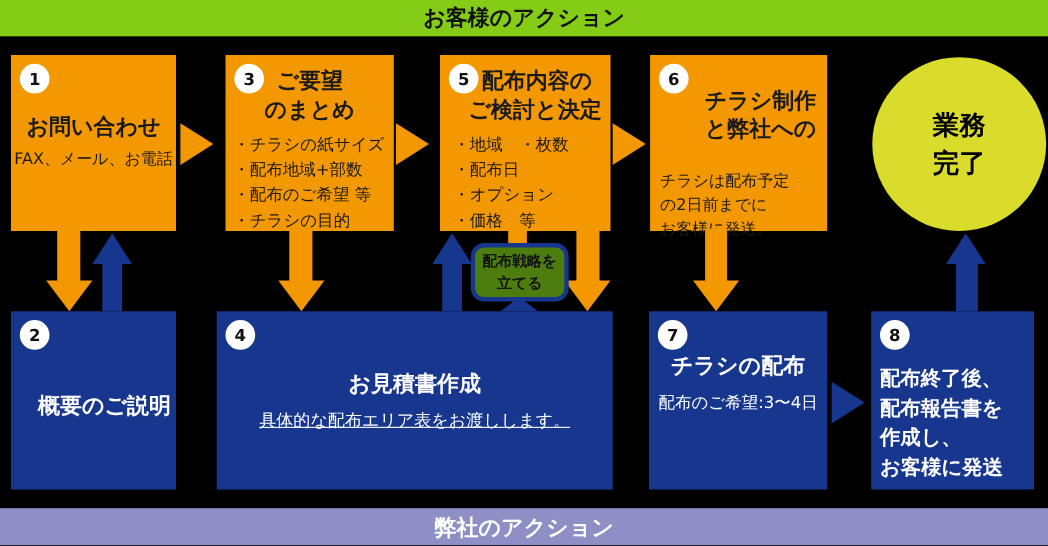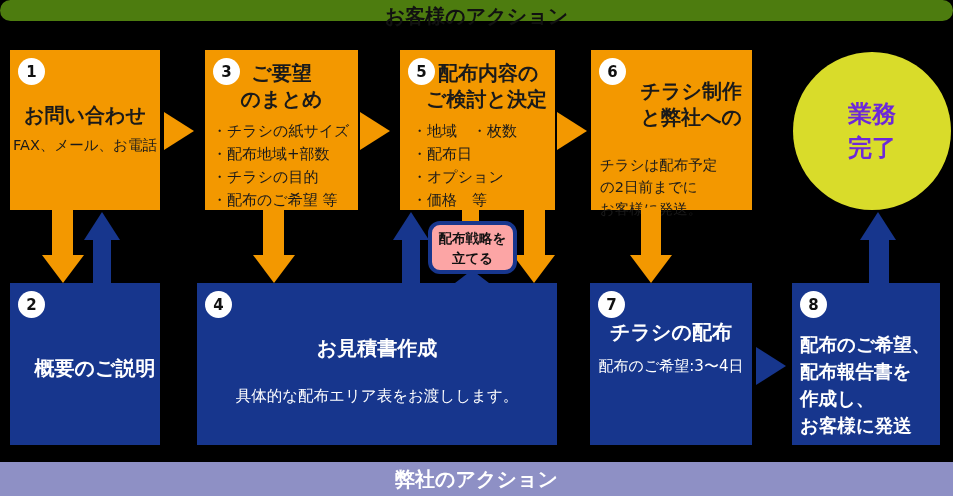--- a/index.html
+++ b/index.html
@@ -1,21 +1,21 @@
 <!DOCTYPE html>
 <html><head>
 <meta charset="utf-8">
 <style>
   html,body{margin:0;padding:0;background:#000;}
   #stage{
     position:relative;width:953px;height:496px;background:#000;overflow:hidden;
     font-family:"DejaVu Sans","Liberation Sans",sans-serif;
   }
   .banner{position:absolute;left:0;width:953px;text-align:center;font-weight:bold;font-size:20px;}
-  #banner-top{top:0;height:21px;line-height:33px;background:#4d7c0f;color:#111;border-radius:13px;}
+  #banner-top{top:0;height:33px;line-height:33px;background:#84cc16;color:#111;}
   #banner-bottom{top:462px;height:34px;line-height:34px;background:#8E90C5;color:#fff;}
   .box{position:absolute;box-sizing:border-box;}
   .box-orange{background:#F39800;color:#1a1a1a;}
   .box-blue{background:#17368D;color:#fff;}
   .numcircle{
     position:absolute;left:8px;top:8px;width:27px;height:27px;border-radius:50%;
     background:#fff;color:#111;font-weight:bold;font-size:15px;
     display:flex;align-items:center;justify-content:center;
   }
   .title{font-weight:bold;font-size:20px;line-height:26px;text-align:center;}
@@ -25,26 +25,26 @@
   .stem{position:absolute;}
   .orange-fill{background:#F39800;}
   .blue-fill{background:#17368D;}
   .tri-right-o{border-top:19px solid transparent;border-bottom:19px solid transparent;border-left:30px solid #F39800;}
   .tri-right-b{border-top:19px solid transparent;border-bottom:19px solid transparent;border-left:30px solid #17368D;}
   .tri-down-o{border-left:21px solid transparent;border-right:21px solid transparent;border-top:28px solid #F39800;}
   .tri-up-b{border-left:18px solid transparent;border-right:18px solid transparent;border-bottom:28px solid #17368D;}
   .tri-up-b-sm{border-left:17px solid transparent;border-right:17px solid transparent;border-bottom:13px solid #17368D;}
   #goal-circle{
     position:absolute;left:793px;top:52px;width:158px;height:158px;border-radius:50%;
-    background:#D9DC2A;color:#6d28d9;display:flex;flex-direction:column;
+    background:#D9DC2A;color:#000000;display:flex;flex-direction:column;
     align-items:center;justify-content:center;font-weight:bold;font-size:24px;line-height:34px;
   }
   #strategy-badge{
     position:absolute;left:428px;top:221px;width:89px;height:53px;box-sizing:border-box;
-    background:#fca5a5;border:4px solid #17368D;border-radius:12px;color:#111;
+    background:#4d7c0f;border:4px solid #17368D;border-radius:12px;color:#111;
     font-weight:bold;font-size:13.5px;line-height:20px;text-align:center;padding-top:3px;
   }
 </style>
 </head>
 <body>
 
 <div id="stage">
 
   <div id="banner-top" class="banner">
     <span>お客様のアクション</span>
@@ -65,22 +65,22 @@
     <div class="numcircle">
       <span>3</span>
     </div>
     <div class="title" style="margin-top:10px;">
       <div>ご要望</div>
       <div>のまとめ</div>
     </div>
     <div class="bullets" style="margin:8px 0 11px 7px;">
       <div>・チラシの紙サイズ</div>
       <div>・配布地域+部数</div>
+      <div>・配布のご希望 等</div>
       <div>・チラシの目的</div>
-      <div>・配布のご希望 等</div>
     </div>
   </div>
 
   <div class="box box-orange" style="left:400px;top:50px;width:155px;height:160px;">
     <div class="numcircle">
       <span>5</span>
     </div>
     <div class="title" style="margin-top:10px;padding-left:26px;text-align:left;">
       <div style="padding-left:12px;">配布内容の</div>
       <div>ご検討と決定</div>
@@ -118,37 +118,37 @@
       <span>2</span>
     </div>
     <div class="title" style="margin-top:72px;padding-left:20px;">概要のご説明</div>
   </div>
 
   <div class="box box-blue" style="left:197px;top:283px;width:360px;height:162px;">
     <div class="numcircle">
       <span>4</span>
     </div>
     <div class="title" style="margin-top:52px;">お見積書作成</div>
-    <div class="small" style="text-align:center;margin-top:24px;font-size:15.5px;">具体的な配布エリア表をお渡しします。</div>
+    <div class="small" style="text-align:center;margin-top:10px;font-size:15.5px;text-decoration:underline;">具体的な配布エリア表をお渡しします。</div>
   </div>
 
   <div class="box box-blue" style="left:590px;top:283px;width:162px;height:162px;">
     <div class="numcircle">
       <span>7</span>
     </div>
     <div class="title" style="margin-top:36px;">チラシの配布</div>
     <div class="small" style="text-align:center;margin-top:10px;font-size:15px;">配布のご希望:3〜4日</div>
   </div>
 
   <div class="box box-blue" style="left:792px;top:283px;width:148px;height:162px;">
     <div class="numcircle">
       <span>8</span>
     </div>
     <div style="margin:48px 0 0 8px;font-weight:bold;font-size:18.5px;line-height:27px;">
-      <div>配布のご希望、</div>
+      <div>配布終了後、</div>
       <div>配布報告書を</div>
       <div>作成し、</div>
       <div>お客様に発送</div>
     </div>
   </div>
 
   <div class="tri tri-right-o" style="left:164px;top:112px;"></div>
   <div class="tri tri-right-o" style="left:360px;top:112px;"></div>
   <div class="tri tri-right-o" style="left:557px;top:112px;"></div>
 

